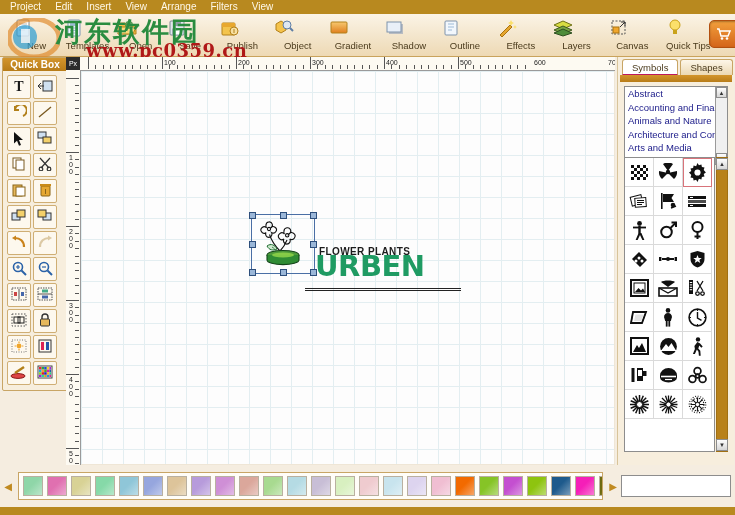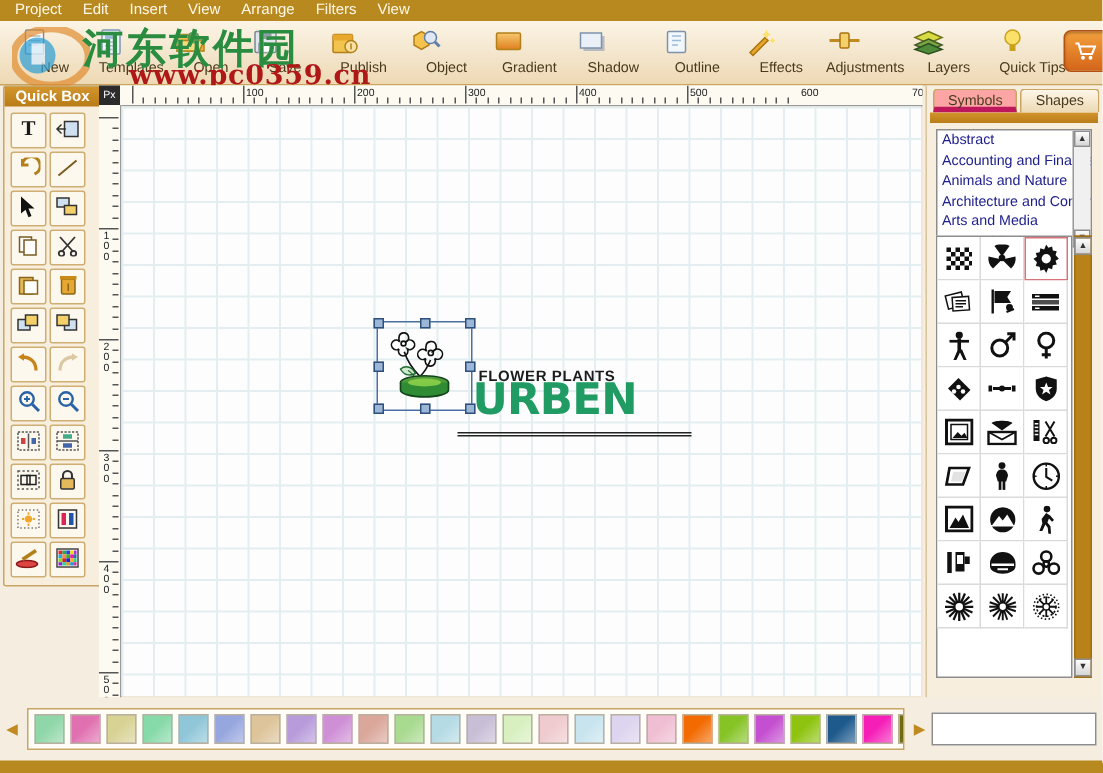--- a/index.html
+++ b/index.html
@@ -106,21 +106,21 @@
   #rightpanel{
     position:absolute;left:617px;top:57px;width:116px;height:408px;
     background:#f7eedd;border-left:1px solid #d8c49a;
   }
   #tabs{display:flex;height:16px;padding-left:4px;padding-top:2px;}
   .tab{
     font-size:9.5px;color:#4a3a1c;padding:2px 9px 1px 9px;
     border:1px solid #c8a565;border-bottom:none;border-radius:3px 3px 0 0;
     background:linear-gradient(#fdf6e8,#ecd9b4);margin-right:2px;
   }
-  .tab.active{background:#fca5a5;border-bottom:4px solid #be185d;position:relative;z-index:2;}
+  .tab.active{background:#ffffff;border-bottom:1px solid #be185d;position:relative;z-index:2;}
   #tabbar-strip{height:7px;background:linear-gradient(#d3952c,#b87c18);margin:0 2px;}
   #catlist{
     margin:4px 6px 0 6px;height:77px;background:#fff;border:1px solid #8d8d8d;
     position:relative;overflow:hidden;
   }
   .catitem{font-size:9.5px;color:#20208c;padding:0 3px;line-height:13.5px;white-space:nowrap;}
   #catscroll{
     position:absolute;right:0;top:0;width:11px;height:100%;
     background:#f0f0f0;border-left:1px solid #9a9a9a;
   }
@@ -300,41 +300,42 @@
     <div class="ic">
       <svg width="22" height="20" viewBox="0 0 22 20">
           <path d="M4 17l10-10 2 2L6 19z" fill="#e6a62e" stroke="#a9730f"></path>
           <path d="M15 2l1 2 2 1-2 1-1 2-1-2-2-1 2-1z" fill="#fbe06a"></path>
           <path d="M19 7l.7 1.4L21 9l-1.3.6L19 11l-.7-1.4L17 9l1.3-.6z" fill="#fbe06a"></path>
         </svg>
     </div>
     <div class="lb">Effects</div>
   </div>
 
-  <div class="tbtn">
-    <div class="ic">
-      <svg width="24" height="18" viewBox="0 0 24 18">
-          <path d="M2 8h20" stroke="#c08a20" stroke-width="2"></path>
-          <rect x="9" y="3" width="6" height="10" rx="1" fill="#f3d06a" stroke="#a9730f"></rect>
-        </svg>
-    </div>
-    <div class="lb">Adjustments</div>
-  </div>
 
   <div class="tbtn">
     <div class="ic">
       <svg width="22" height="18" viewBox="0 0 22 18">
           <path d="M11 2l9 4-9 4-9-4z" fill="#d8dc42" stroke="#6f7216"></path>
           <path d="M11 7l9 4-9 4-9-4z" fill="#7aa544" stroke="#3f5a20"></path>
           <path d="M11 10l9 4-9 3-9-3z" fill="#4e8c3a" stroke="#2d4f20"></path>
         </svg>
     </div>
     <div class="lb">Layers</div>
   </div>
 
+  <div class="tbtn">
+    <div class="ic">
+      <svg width="20" height="18" viewBox="0 0 20 18">
+          <rect x="3" y="2" width="13" height="13" fill="none" stroke="#555" stroke-dasharray="2 1.5"></rect>
+          <rect x="4" y="8" width="6" height="6" fill="#f0a62c" stroke="#a9730f"></rect>
+          <path d="M11 8l5-5M12 3h4v4" stroke="#333" fill="none"></path>
+        </svg>
+    </div>
+    <div class="lb">Canvas</div>
+  </div>
 
   <div class="tbtn">
     <div class="ic">
       <svg width="16" height="20" viewBox="0 0 16 20">
           <circle cx="8" cy="7" r="5" fill="#fbe06a" stroke="#c9a21a"></circle>
           <rect x="6" y="12" width="4" height="4" fill="#c9a21a"></rect>
         </svg>
     </div>
     <div class="lb">Quick Tips</div>
   </div>

